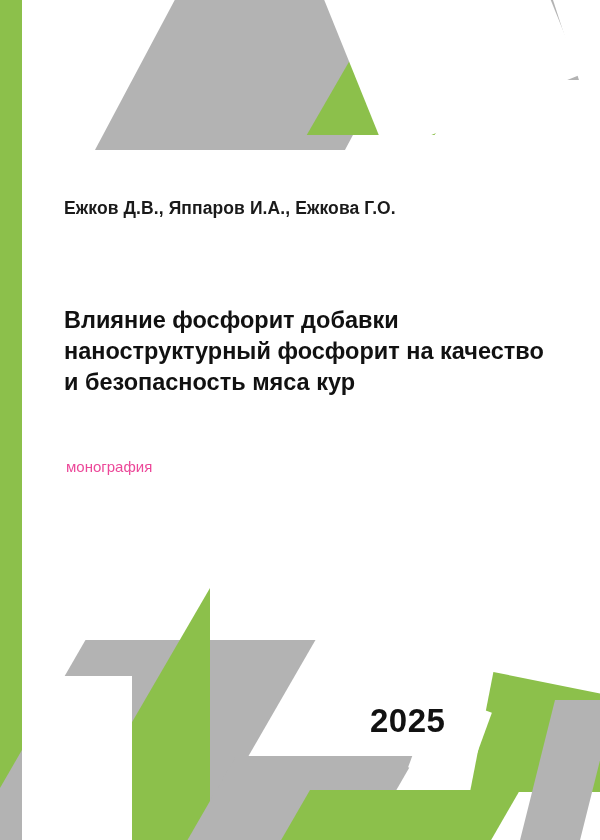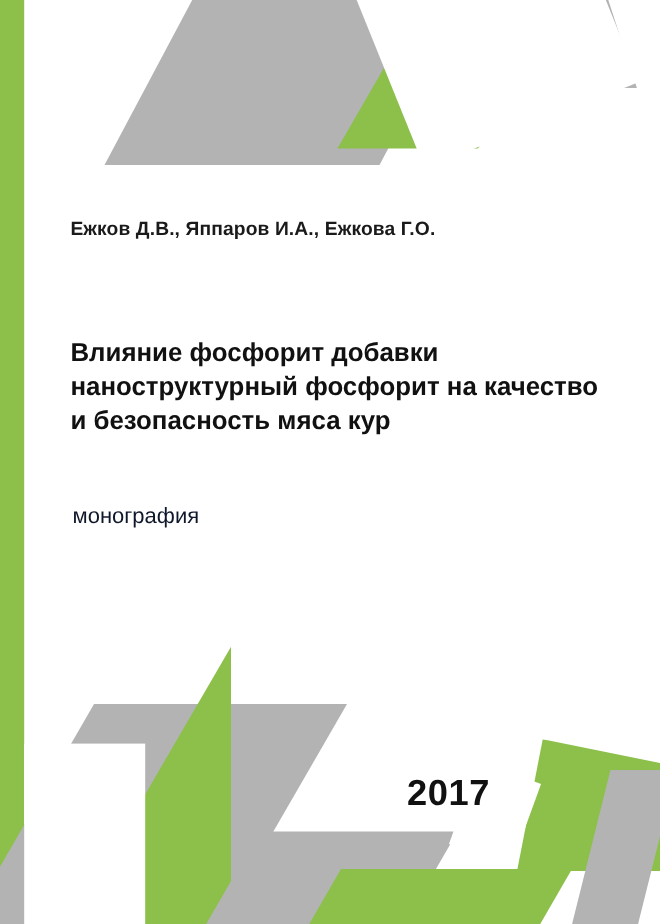--- a/index.html
+++ b/index.html
@@ -174,22 +174,22 @@
     width: 500px;
     font-size: 23.5px;
     font-weight: bold;
     line-height: 1.32;
     color: #111111;
   }
   .subtitle {
     position: absolute;
     left: 66px;
     top: 458px;
-    font-size: 20px;
-    color: #0f172a;
+    font-size: 15px;
+    color: #ec4899;
   }
   .year {
     position: absolute;
     left: 370px;
     top: 702px;
     font-size: 33px;
     font-weight: bold;
     color: #111111;
     letter-spacing: 0.5px;
   }
@@ -216,16 +216,16 @@
   <div class="shape bot-gray-3"></div>
   <div class="shape bot-white-2"></div>
 
   <div class="content">
     <div class="authors">Ежков Д.В., Яппаров И.А., Ежкова Г.О.</div>
 
     <div class="title">Влияние фосфорит добавки наноструктурный фосфорит на качество и безопасность мяса кур</div>
 
     <div class="subtitle">монография</div>
 
-    <div class="year">2017</div>
+    <div class="year">2025</div>
   </div>
 
 </div>
 
 </body></html>

